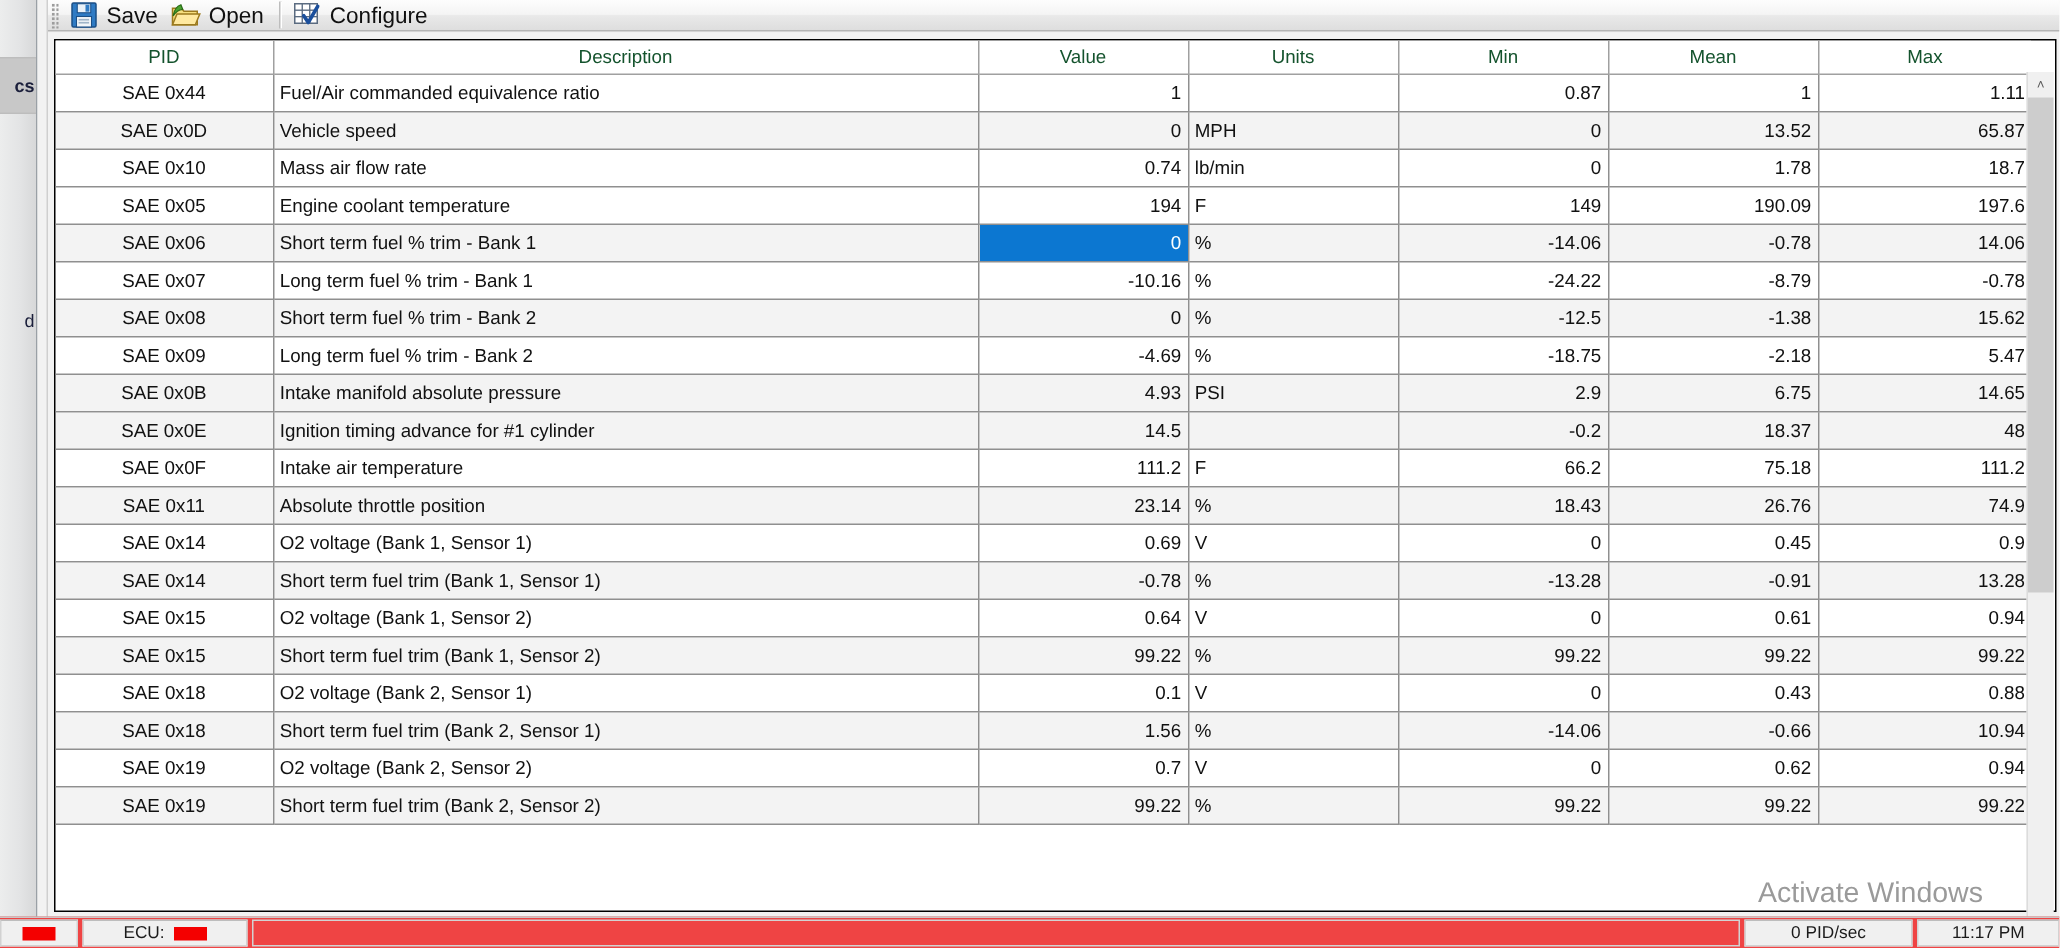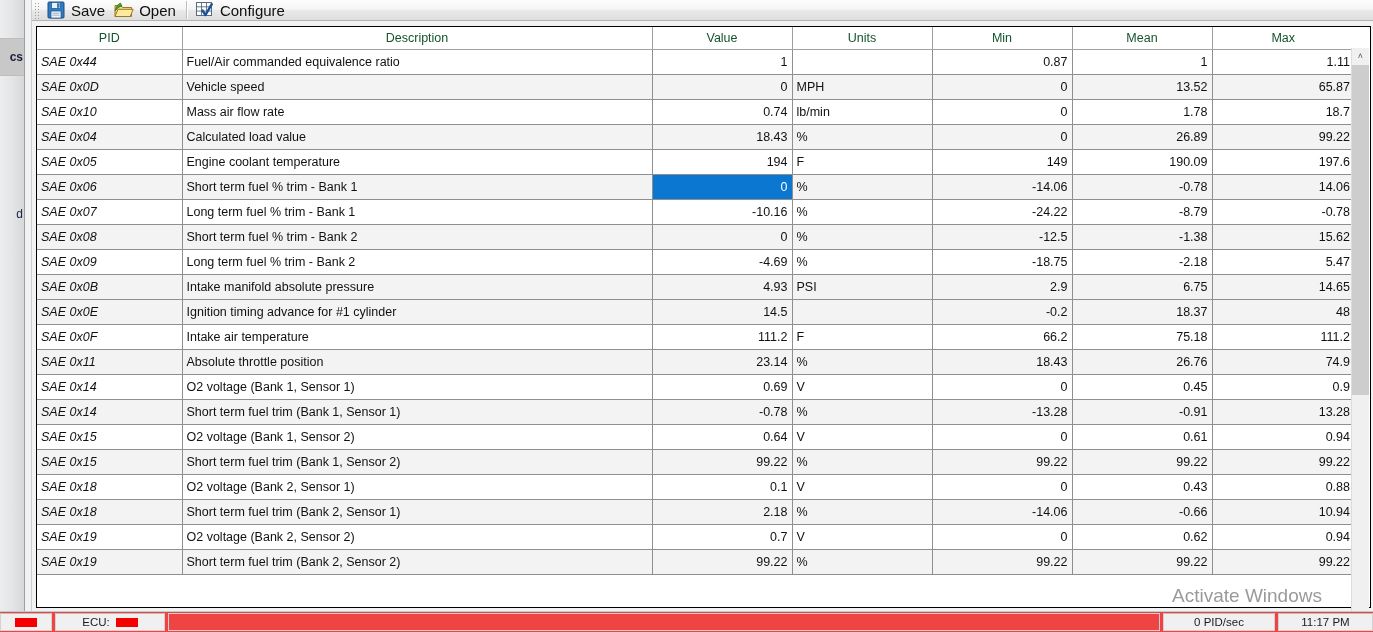--- a/index.html
+++ b/index.html
@@ -124,21 +124,21 @@
     border-right: 1px solid #8f8f8f;
     border-bottom: 1px solid #8f8f8f;
     padding: 0 4px;
     white-space: nowrap;
     overflow: hidden;
     box-sizing: border-box;
   }
   table.pidgrid td:last-child { border-right: none; }
   tr.row-odd td { background: #ffffff; }
   tr.row-even td { background: #f3f3f3; }
-  .c-pid   { text-align: left; font-style: italic; }
+  .c-pid   { text-align: center; }
   .c-desc  { text-align: left; }
   .c-val   { text-align: right; }
   .c-units { text-align: left; }
   .c-num   { text-align: right; }
   td.sel {
     background: #0c77d1 !important;
     color: #ffffff;
   }
 
   
@@ -312,29 +312,20 @@
             </tr>
             <tr class="row-odd">
               <td class="c-pid">SAE 0x10</td>
               <td class="c-desc">Mass air flow rate</td>
               <td class="c-val">0.74</td>
               <td class="c-units">lb/min</td>
               <td class="c-num">0</td>
               <td class="c-num">1.78</td>
               <td class="c-num">18.7</td>
             </tr>
-            <tr class="row-even">
-              <td class="c-pid">SAE 0x04</td>
-              <td class="c-desc">Calculated load value</td>
-              <td class="c-val">18.43</td>
-              <td class="c-units">%</td>
-              <td class="c-num">0</td>
-              <td class="c-num">26.89</td>
-              <td class="c-num">99.22</td>
-            </tr>
             <tr class="row-odd">
               <td class="c-pid">SAE 0x05</td>
               <td class="c-desc">Engine coolant temperature</td>
               <td class="c-val">194</td>
               <td class="c-units">F</td>
               <td class="c-num">149</td>
               <td class="c-num">190.09</td>
               <td class="c-num">197.6</td>
             </tr>
             <tr class="row-even">
@@ -450,21 +441,21 @@
               <td class="c-desc">O2 voltage (Bank 2, Sensor 1)</td>
               <td class="c-val">0.1</td>
               <td class="c-units">V</td>
               <td class="c-num">0</td>
               <td class="c-num">0.43</td>
               <td class="c-num">0.88</td>
             </tr>
             <tr class="row-even">
               <td class="c-pid">SAE 0x18</td>
               <td class="c-desc">Short term fuel trim (Bank 2, Sensor 1)</td>
-              <td class="c-val">2.18</td>
+              <td class="c-val">1.56</td>
               <td class="c-units">%</td>
               <td class="c-num">-14.06</td>
               <td class="c-num">-0.66</td>
               <td class="c-num">10.94</td>
             </tr>
             <tr class="row-odd">
               <td class="c-pid">SAE 0x19</td>
               <td class="c-desc">O2 voltage (Bank 2, Sensor 2)</td>
               <td class="c-val">0.7</td>
               <td class="c-units">V</td>

